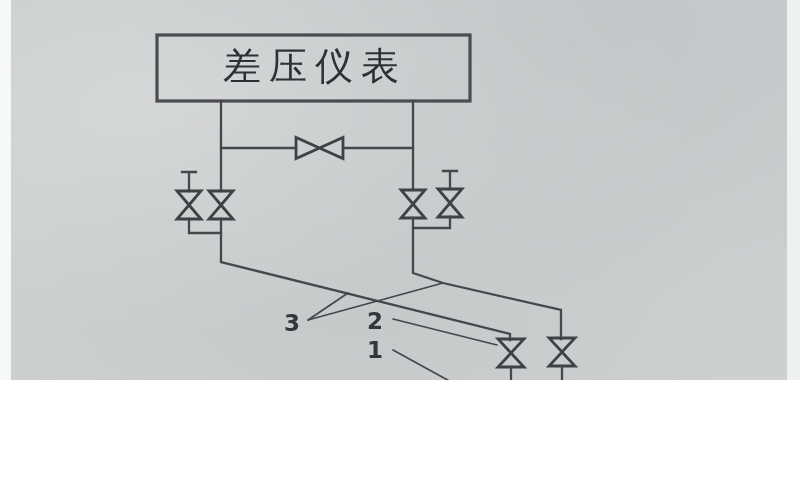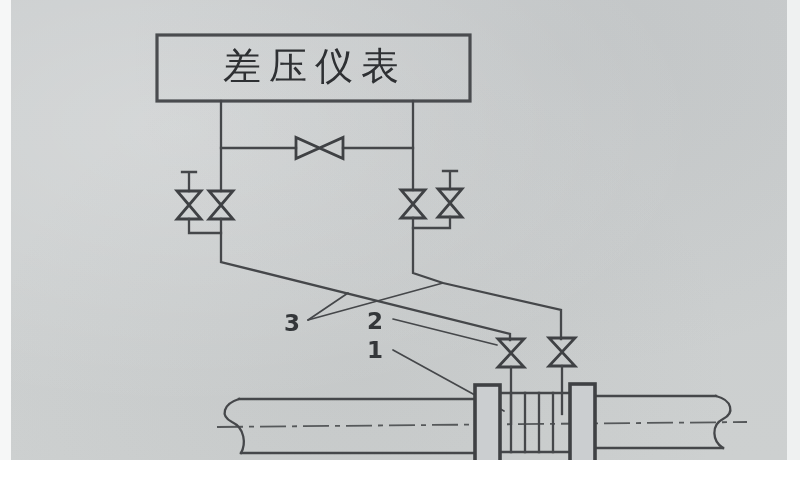--- a/index.html
+++ b/index.html
@@ -1,17 +1,17 @@
 <!DOCTYPE html>
 <html><head>
 <meta charset="utf-8">
 <style>
   html,body{margin:0;padding:0;background:#ffffff;}
   #stage{
-    position:relative;width:800px;height:460px;overflow:hidden;
+    position:relative;width:800px;height:380px;overflow:hidden;
     background:
       radial-gradient(ellipse at 22% 28%, rgba(255,255,255,0.20), transparent 60%),
       radial-gradient(ellipse at 70% 12%, rgba(125,130,133,0.10), transparent 55%),
       radial-gradient(ellipse at 45% 80%, rgba(120,124,126,0.08), transparent 60%),
       linear-gradient(#cacdce,#cdd0d0);
     font-family:"DejaVu Sans","Liberation Sans",sans-serif;
   }
   .margin-strip{position:absolute;top:0;height:500px;background:#f6f7f7;}
   #margin-left{left:0;width:11px;}
   #margin-right{right:0;width:13px;background:#eff1f1;}

